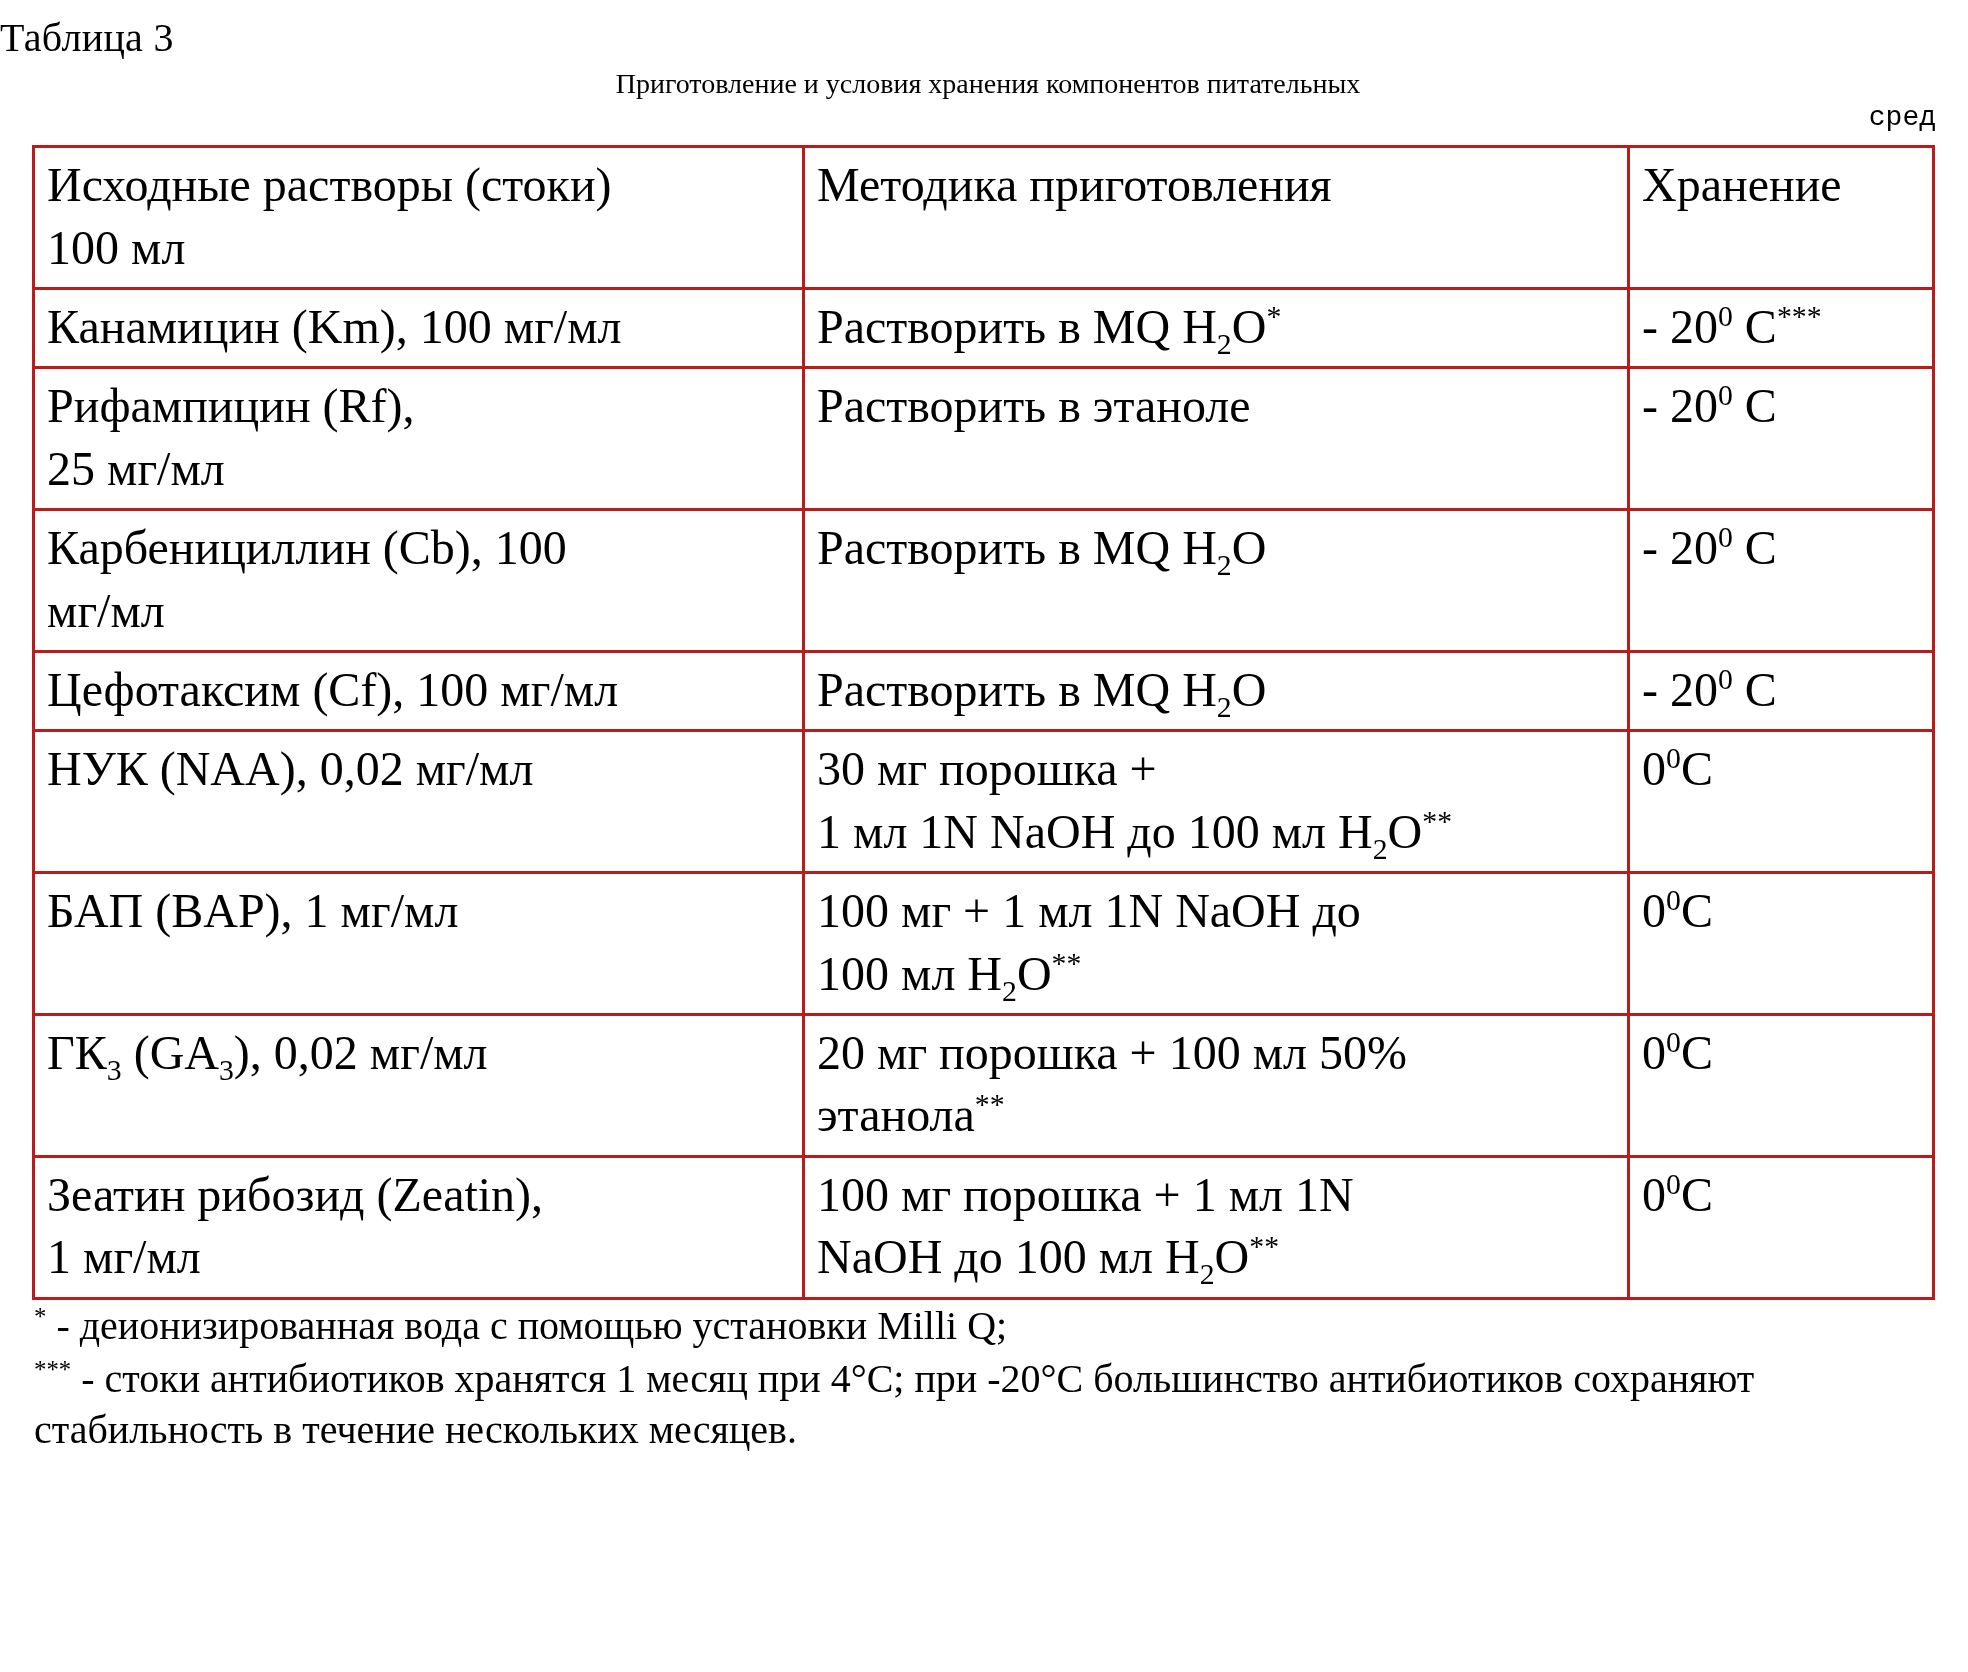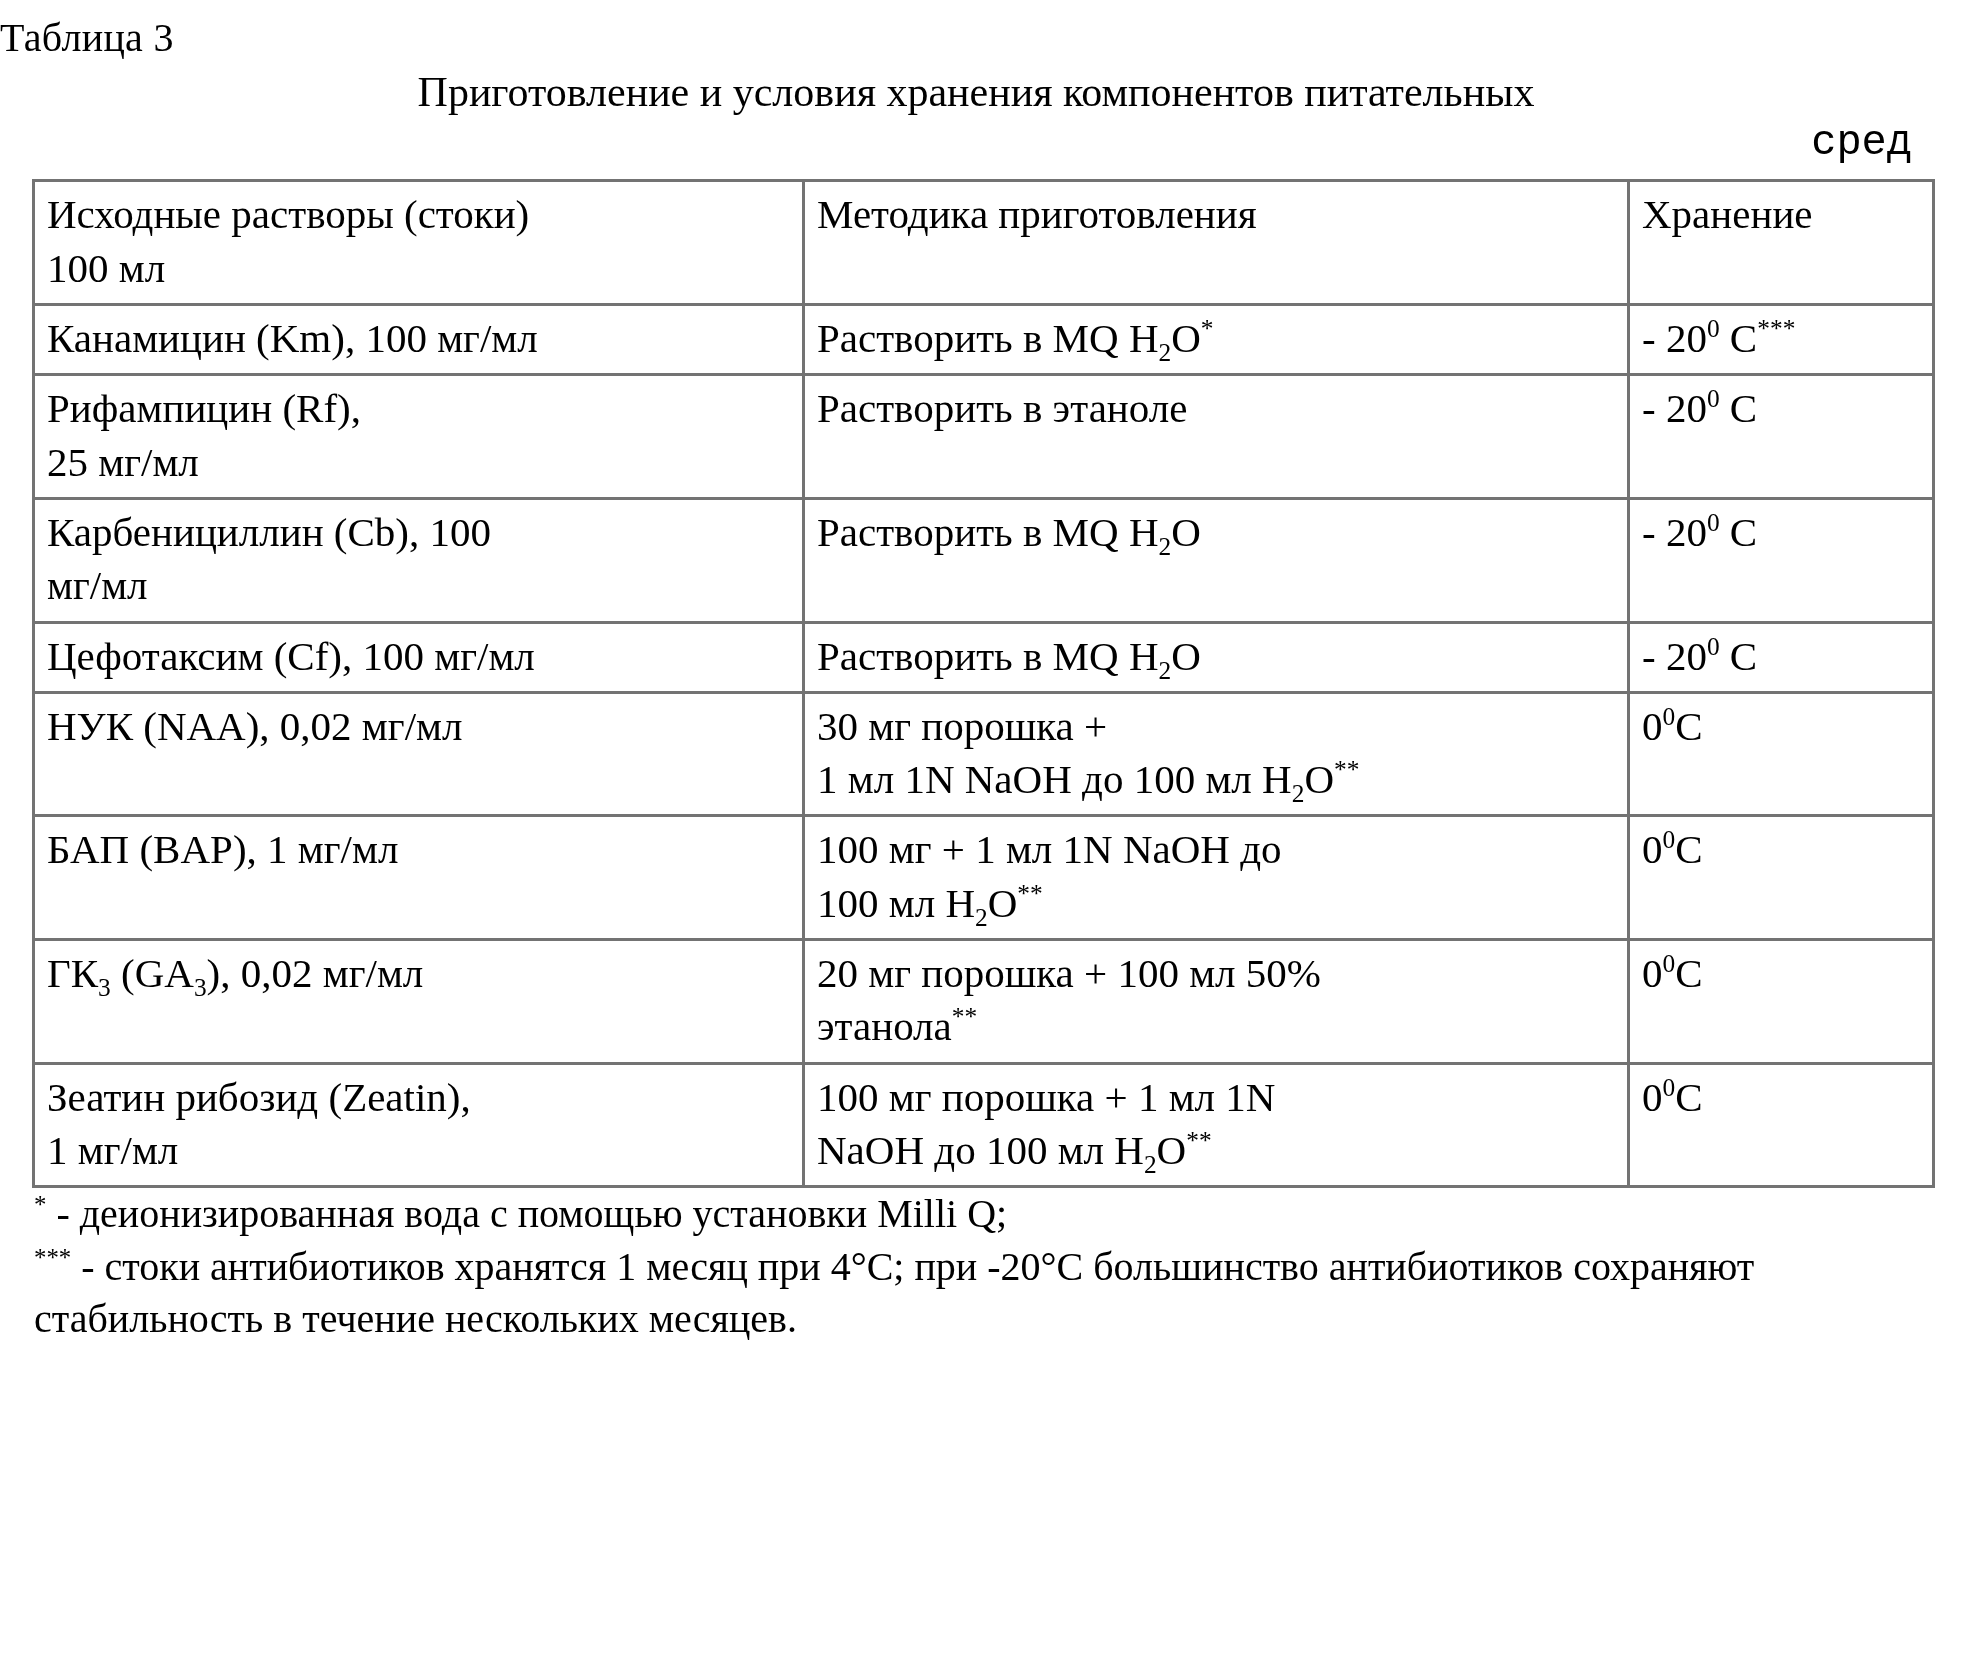--- a/index.html
+++ b/index.html
@@ -20,42 +20,42 @@
     height: 1672px;
     padding: 0;
     box-sizing: border-box;
   }
   .table-number {
     font-size: 40px;
     padding: 14px 60px 0 0;
     letter-spacing: 0.3px;
   }
   .doc-title {
-    font-size: 42px;
+    font-size: 28px;
     line-height: 1.22;
-    padding: 6px 56px 0 40px;
+    padding: 6px 32px 0 40px;
     text-align: center;
   }
   .doc-title .second-line {
     display: block;
     text-align: right;
     padding-left: 35px;
     font-family: Liberation Mono, monospace;
   }
   table.main {
     border-collapse: collapse;
     width: 1900px;
     margin: 10px 0 0 32px;
     table-layout: fixed;
   }
   table.main td, table.main th {
-    border: 3px solid #737373;
+    border: 3px solid #b91c1c;
     vertical-align: top;
     padding: 6px 10px 8px 12px;
-    font-size: 41px;
+    font-size: 48px;
     line-height: 1.3;
     font-weight: normal;
     text-align: left;
   }
   table.main th {
     text-align: left;
   }
   th.col-prep, td.col-prep { }
   th.col-store, td.col-store { text-align: left; }
   th.col-prep { text-align: center; }

